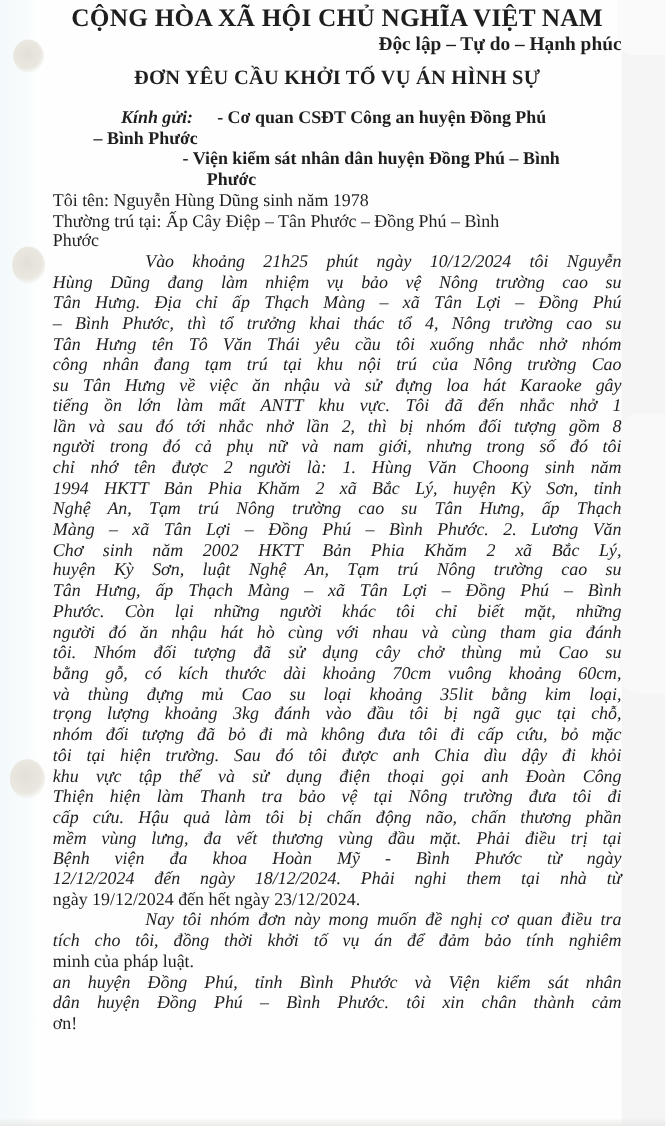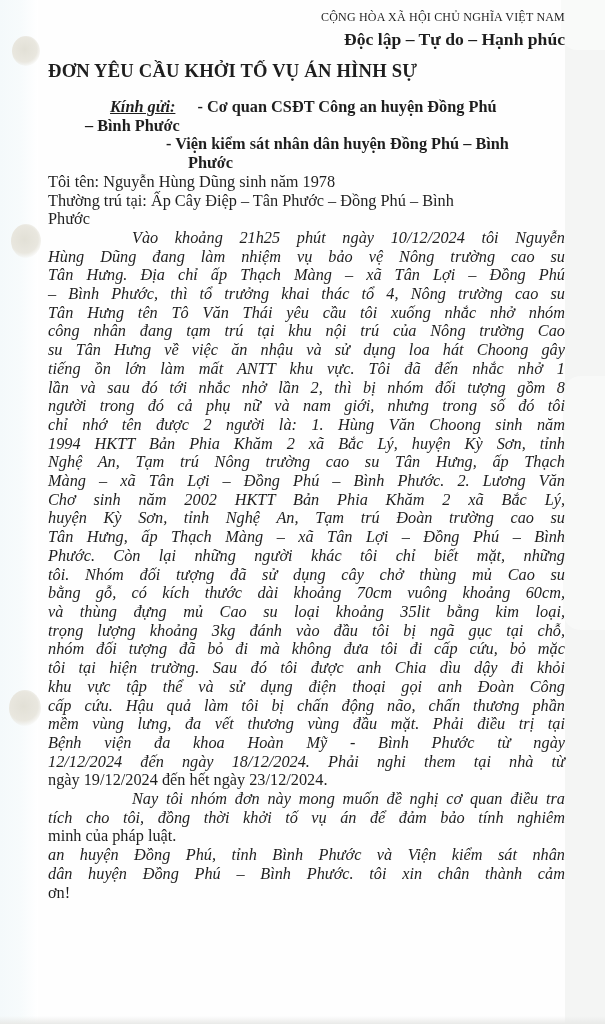--- a/index.html
+++ b/index.html
@@ -37,25 +37,25 @@
     background:radial-gradient(circle at 45% 45%, #e2e0d6 0%, #e9e7df 55%, rgba(244,244,240,0) 78%);
   }
   .stain.s1{left:12px;top:36px;width:28px;height:30px;}
   .stain.s2{left:11px;top:224px;width:30px;height:34px;}
   .stain.s3{left:9px;top:690px;width:32px;height:36px;}
   
   .content{
     position:absolute;left:48px;top:6px;width:517px;
     font-size:16.3px;line-height:18.7px;
   }
-  .hdr{text-align:right;font-weight:normal;line-height:22px;font-size:12px;letter-spacing:.2px;}
+  .hdr{text-align:center;font-weight:bold;line-height:22px;font-size:23px;letter-spacing:.2px;}
   .hdr2{text-align:right;font-weight:bold;line-height:22px;font-size:17.6px;}
-  .doc-title{text-align:left;font-weight:bold;line-height:22px;font-size:18.6px;margin-top:10px;letter-spacing:.2px;}
+  .doc-title{text-align:center;font-weight:bold;line-height:22px;font-size:18.6px;margin-top:10px;letter-spacing:.2px;}
   .sal-block{margin-top:16px;font-weight:bold;}
-  .kg-label{margin-left:62px;font-style:italic;text-decoration:underline;margin-top:28px;}
+  .kg-label{margin-left:62px;font-style:italic;margin-top:28px;}
   .kg-tab{display:inline-block;width:22px;}
   .ml37{margin-left:37px;}
   .ml122{margin-left:118px;}
   .ml140{margin-left:140px;}
   .ln{text-align:justify;text-align-last:justify;font-style:italic;}
   .ln-left{text-align:left;}
   .ind{text-indent:84px;}
 </style>
 </head>
 <body>
@@ -92,39 +92,41 @@
       <div class="ln-left">Phước</div>
     </div>
 
     <div>
       <div class="ln ind">Vào khoảng 21h25 phút ngày 10/12/2024 tôi Nguyễn</div>
       <div class="ln">Hùng Dũng đang làm nhiệm vụ bảo vệ Nông trường cao su</div>
       <div class="ln">Tân Hưng. Địa chỉ ấp Thạch Màng – xã Tân Lợi – Đồng Phú</div>
       <div class="ln">– Bình Phước, thì tổ trưởng khai thác tổ 4, Nông trường cao su</div>
       <div class="ln">Tân Hưng tên Tô Văn Thái yêu cầu tôi xuống nhắc nhở nhóm</div>
       <div class="ln">công nhân đang tạm trú tại khu nội trú của Nông trường Cao</div>
-      <div class="ln">su Tân Hưng về việc ăn nhậu và sử dụng loa hát Choong gây</div>
+      <div class="ln">su Tân Hưng về việc ăn nhậu và sử đựng loa hát Karaoke gây</div>
       <div class="ln">tiếng ồn lớn làm mất ANTT khu vực. Tôi đã đến nhắc nhở 1</div>
       <div class="ln">lần và sau đó tới nhắc nhở lần 2, thì bị nhóm đối tượng gồm 8</div>
       <div class="ln">người trong đó cả phụ nữ và nam giới, nhưng trong số đó tôi</div>
       <div class="ln">chỉ nhớ tên được 2 người là: 1. Hùng Văn Choong sinh năm</div>
       <div class="ln">1994 HKTT Bản Phia Khăm 2 xã Bắc Lý, huyện Kỳ Sơn, tỉnh</div>
       <div class="ln">Nghệ An, Tạm trú Nông trường cao su Tân Hưng, ấp Thạch</div>
       <div class="ln">Màng – xã Tân Lợi – Đồng Phú – Bình Phước. 2. Lương Văn</div>
       <div class="ln">Chơ sinh năm 2002 HKTT Bản Phia Khăm 2 xã Bắc Lý,</div>
-      <div class="ln">huyện Kỳ Sơn, tỉnh Nghệ An, Tạm trú Đoàn trường cao su</div>
+      <div class="ln">huyện Kỳ Sơn, luật Nghệ An, Tạm trú Nông trường cao su</div>
       <div class="ln">Tân Hưng, ấp Thạch Màng – xã Tân Lợi – Đồng Phú – Bình</div>
       <div class="ln">Phước. Còn lại những người khác tôi chỉ biết mặt, những</div>
+      <div class="ln">người đó ăn nhậu hát hò cùng với nhau và cùng tham gia đánh</div>
       <div class="ln">tôi. Nhóm đối tượng đã sử dụng cây chở thùng mủ Cao su</div>
       <div class="ln">bằng gỗ, có kích thước dài khoảng 70cm vuông khoảng 60cm,</div>
       <div class="ln">và thùng đựng mủ Cao su loại khoảng 35lit bằng kim loại,</div>
       <div class="ln">trọng lượng khoảng 3kg đánh vào đầu tôi bị ngã gục tại chỗ,</div>
       <div class="ln">nhóm đối tượng đã bỏ đi mà không đưa tôi đi cấp cứu, bỏ mặc</div>
       <div class="ln">tôi tại hiện trường. Sau đó tôi được anh Chia dìu dậy đi khỏi</div>
       <div class="ln">khu vực tập thể và sử dụng điện thoại gọi anh Đoàn Công</div>
+      <div class="ln">Thiện hiện làm Thanh tra bảo vệ tại Nông trường đưa tôi đi</div>
       <div class="ln">cấp cứu. Hậu quả làm tôi bị chấn động não, chấn thương phần</div>
       <div class="ln">mềm vùng lưng, đa vết thương vùng đầu mặt. Phải điều trị tại</div>
       <div class="ln">Bệnh viện đa khoa Hoàn Mỹ - Bình Phước từ ngày</div>
       <div class="ln">12/12/2024 đến ngày 18/12/2024. Phải nghi them tại nhà từ</div>
       <div class="ln-left">ngày 19/12/2024 đến hết ngày 23/12/2024.</div>
     </div>
 
 
     <div>
       <div class="ln ind">Nay tôi nhóm đơn này mong muốn đề nghị cơ quan điều tra</div>

